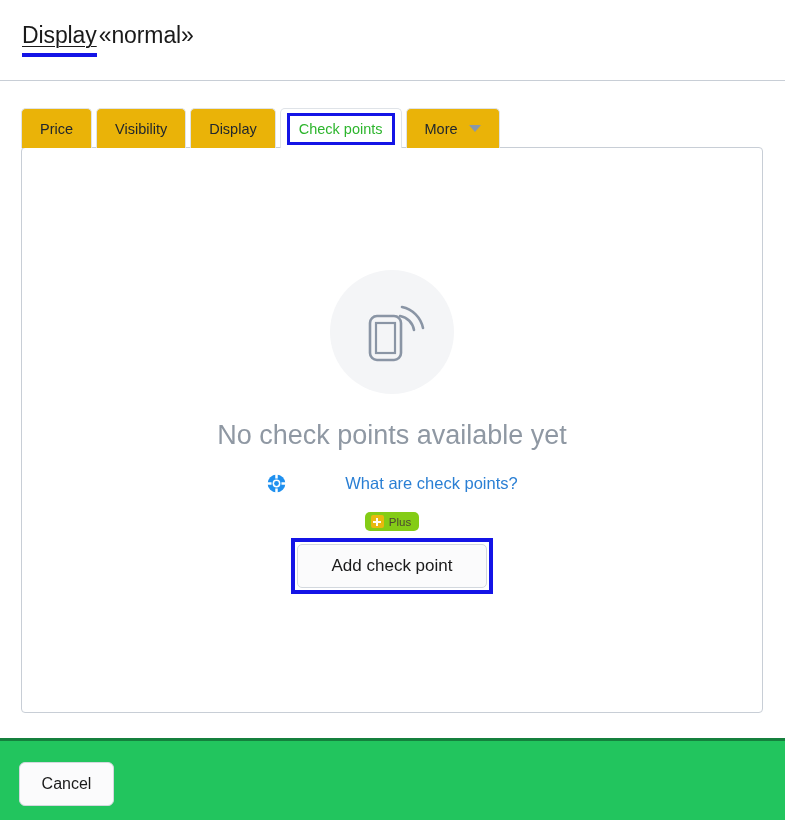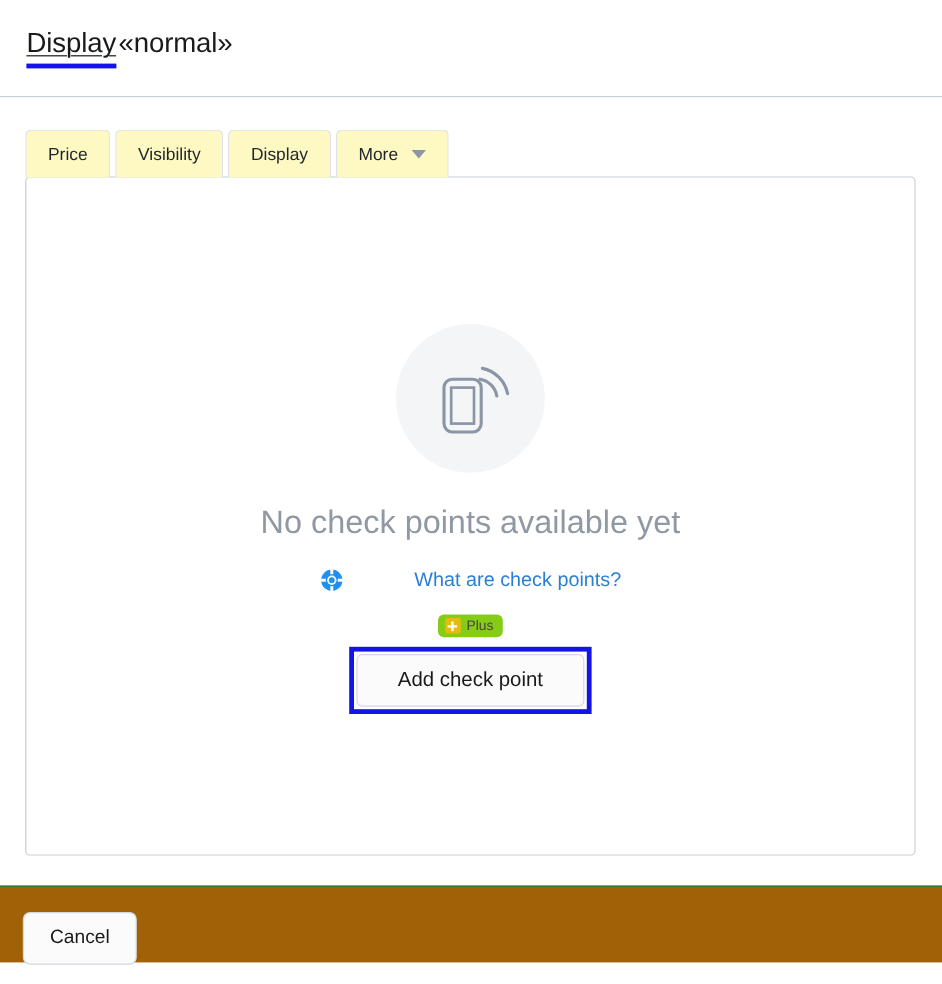--- a/index.html
+++ b/index.html
@@ -62,21 +62,21 @@
     align-items: flex-end;
     gap: 4px;
     z-index: 3;
   }
   .tab {
     height: 40px;
     padding: 1px 18px;
     display: flex;
     align-items: center;
     justify-content: center;
-    background: #fef9c3;
+    background: #eab308;
     border: 1px solid #dfe3e8;
     border-bottom: none;
     border-radius: 5px 5px 0 0;
     font-size: 14.5px;
     color: #21272e;
     white-space: nowrap;
     cursor: pointer;
     position: relative;
   }
   .tab.active {
@@ -194,23 +194,23 @@
     font-size: 17px;
     color: #1a1a1a;
     font-family: "Liberation Sans", sans-serif;
     cursor: pointer;
   }
 
   
   .footer {
     position: absolute;
     left: 0; right: 0; top: 738px;
-    height: 64px;
-    border-top: 1px solid #15803d;
-    background: #a16207;
+    height: 82px;
+    border-top: 3px solid #15803d;
+    background: #22c55e;
   }
   .btn-cancel {
     position: absolute;
     left: 19px; top: 21px;
     min-width: 95px;
     height: 44px;
     padding: 0 18px;
     background: #fbfbfc;
     border: 1px solid #d3d8de;
     border-radius: 6px;
@@ -247,20 +247,23 @@
 
   <div class="tabs">
     <div class="tab">
       <span class="tab-label">Price</span>
     </div>
     <div class="tab">
       <span class="tab-label">Visibility</span>
     </div>
     <div class="tab">
       <span class="tab-label">Display</span>
+    </div>
+    <div class="tab active">
+      <span class="tab-label">Check points</span>
     </div>
     <div class="tab">
       <span class="tab-label">More</span>
       <span class="caret"></span>
     </div>
   </div>
 
   <div class="panel">
     <div class="empty-state">
 

